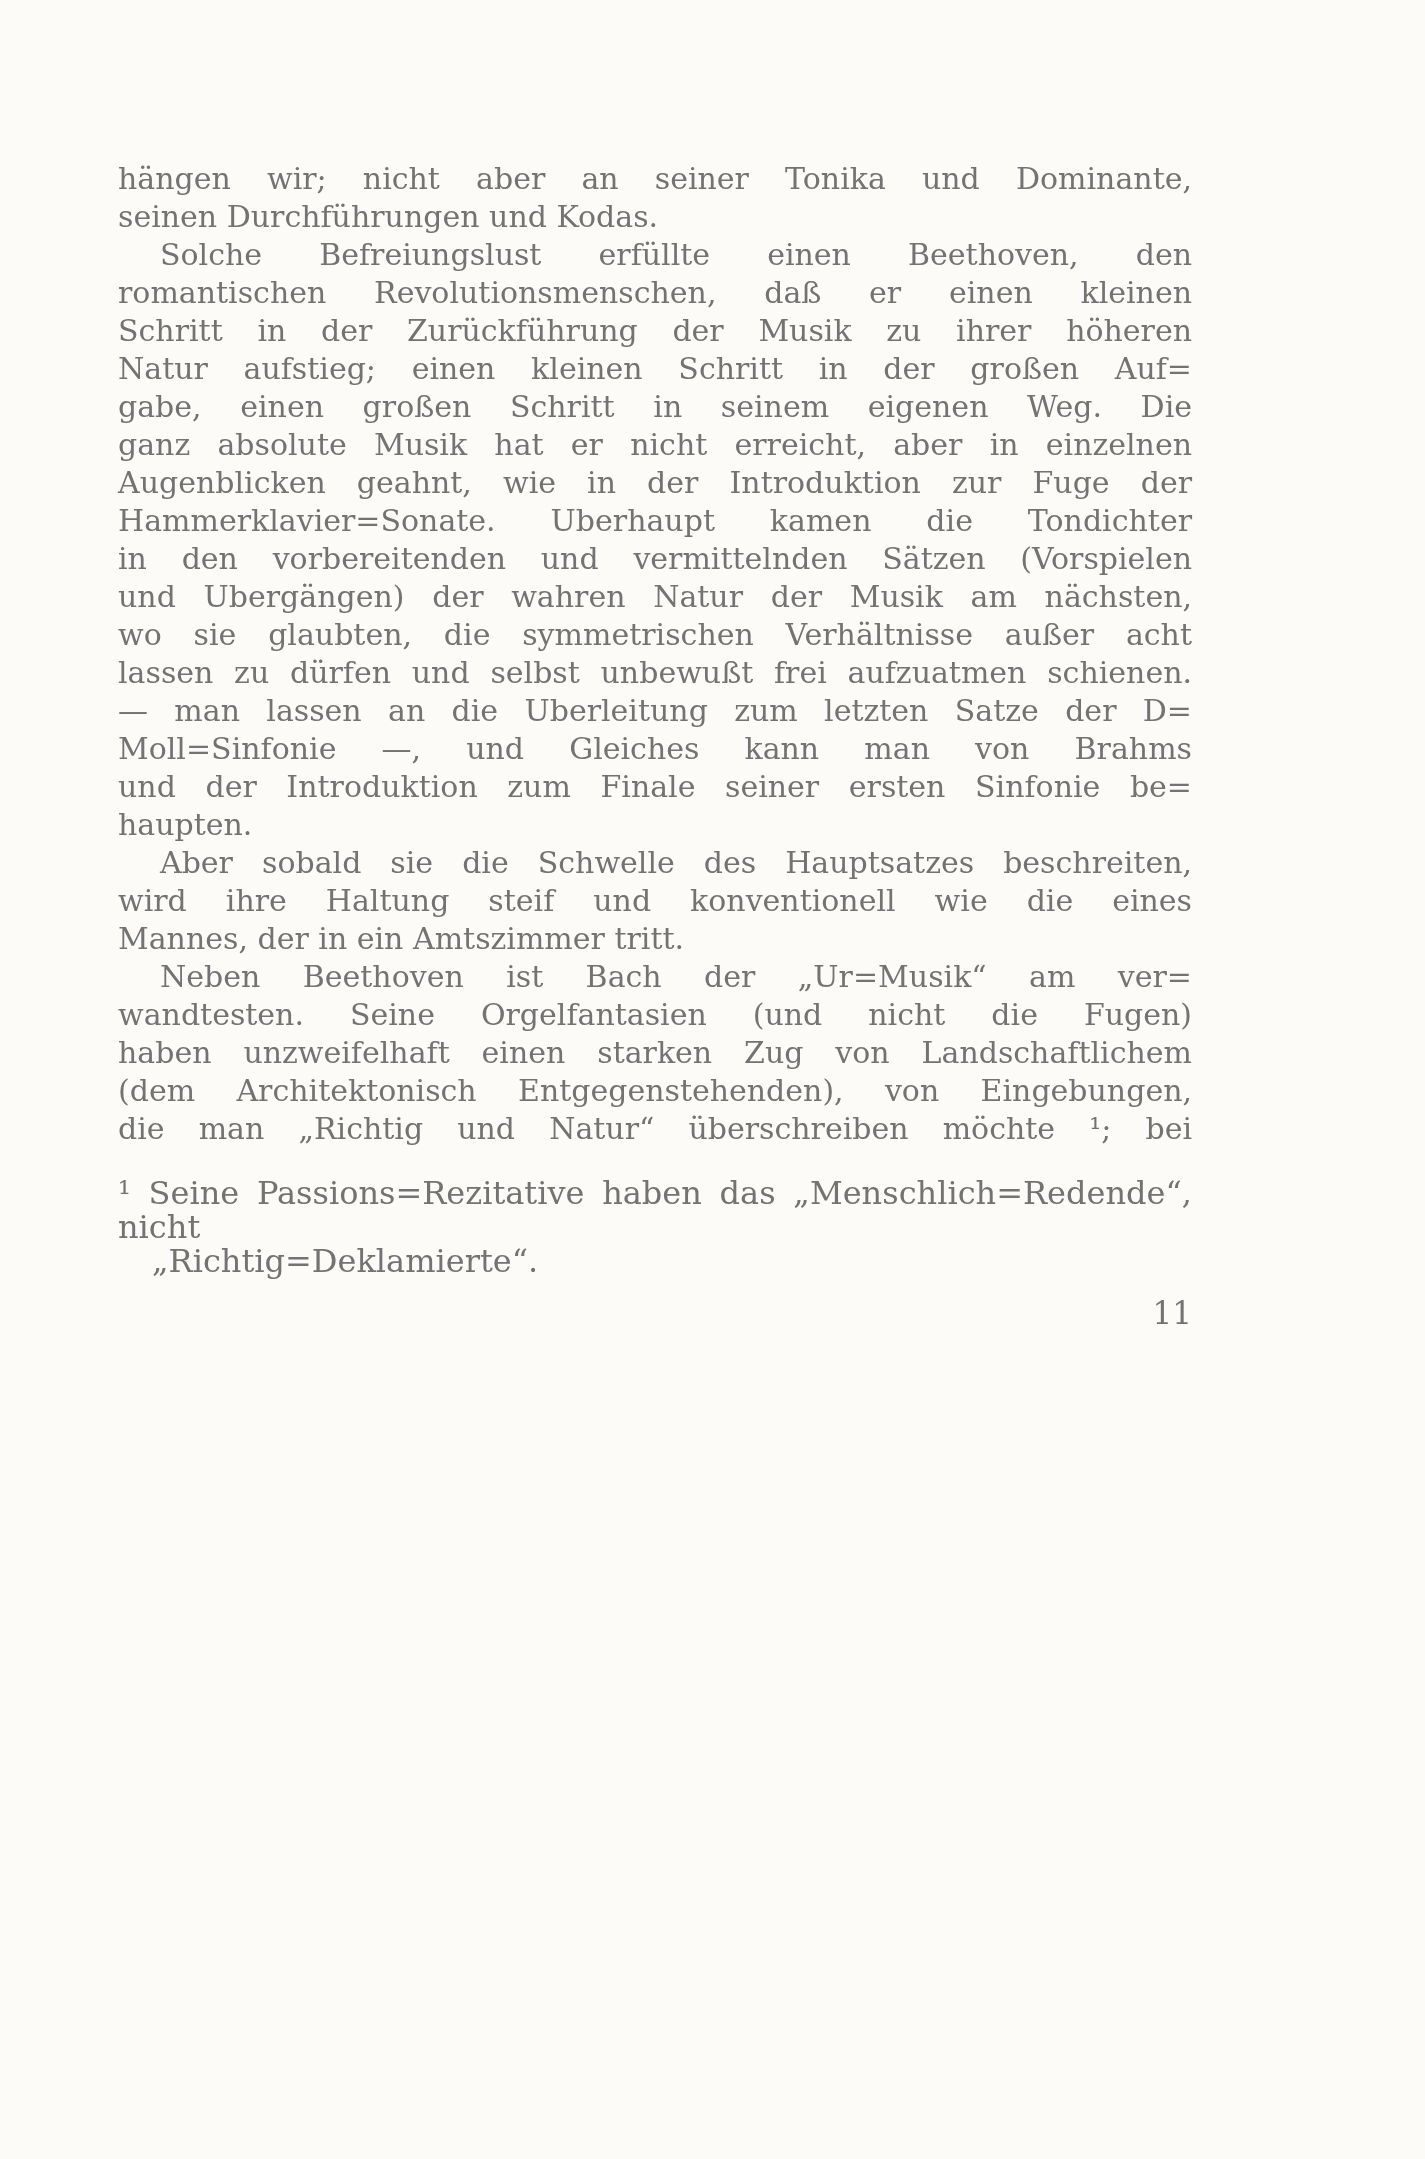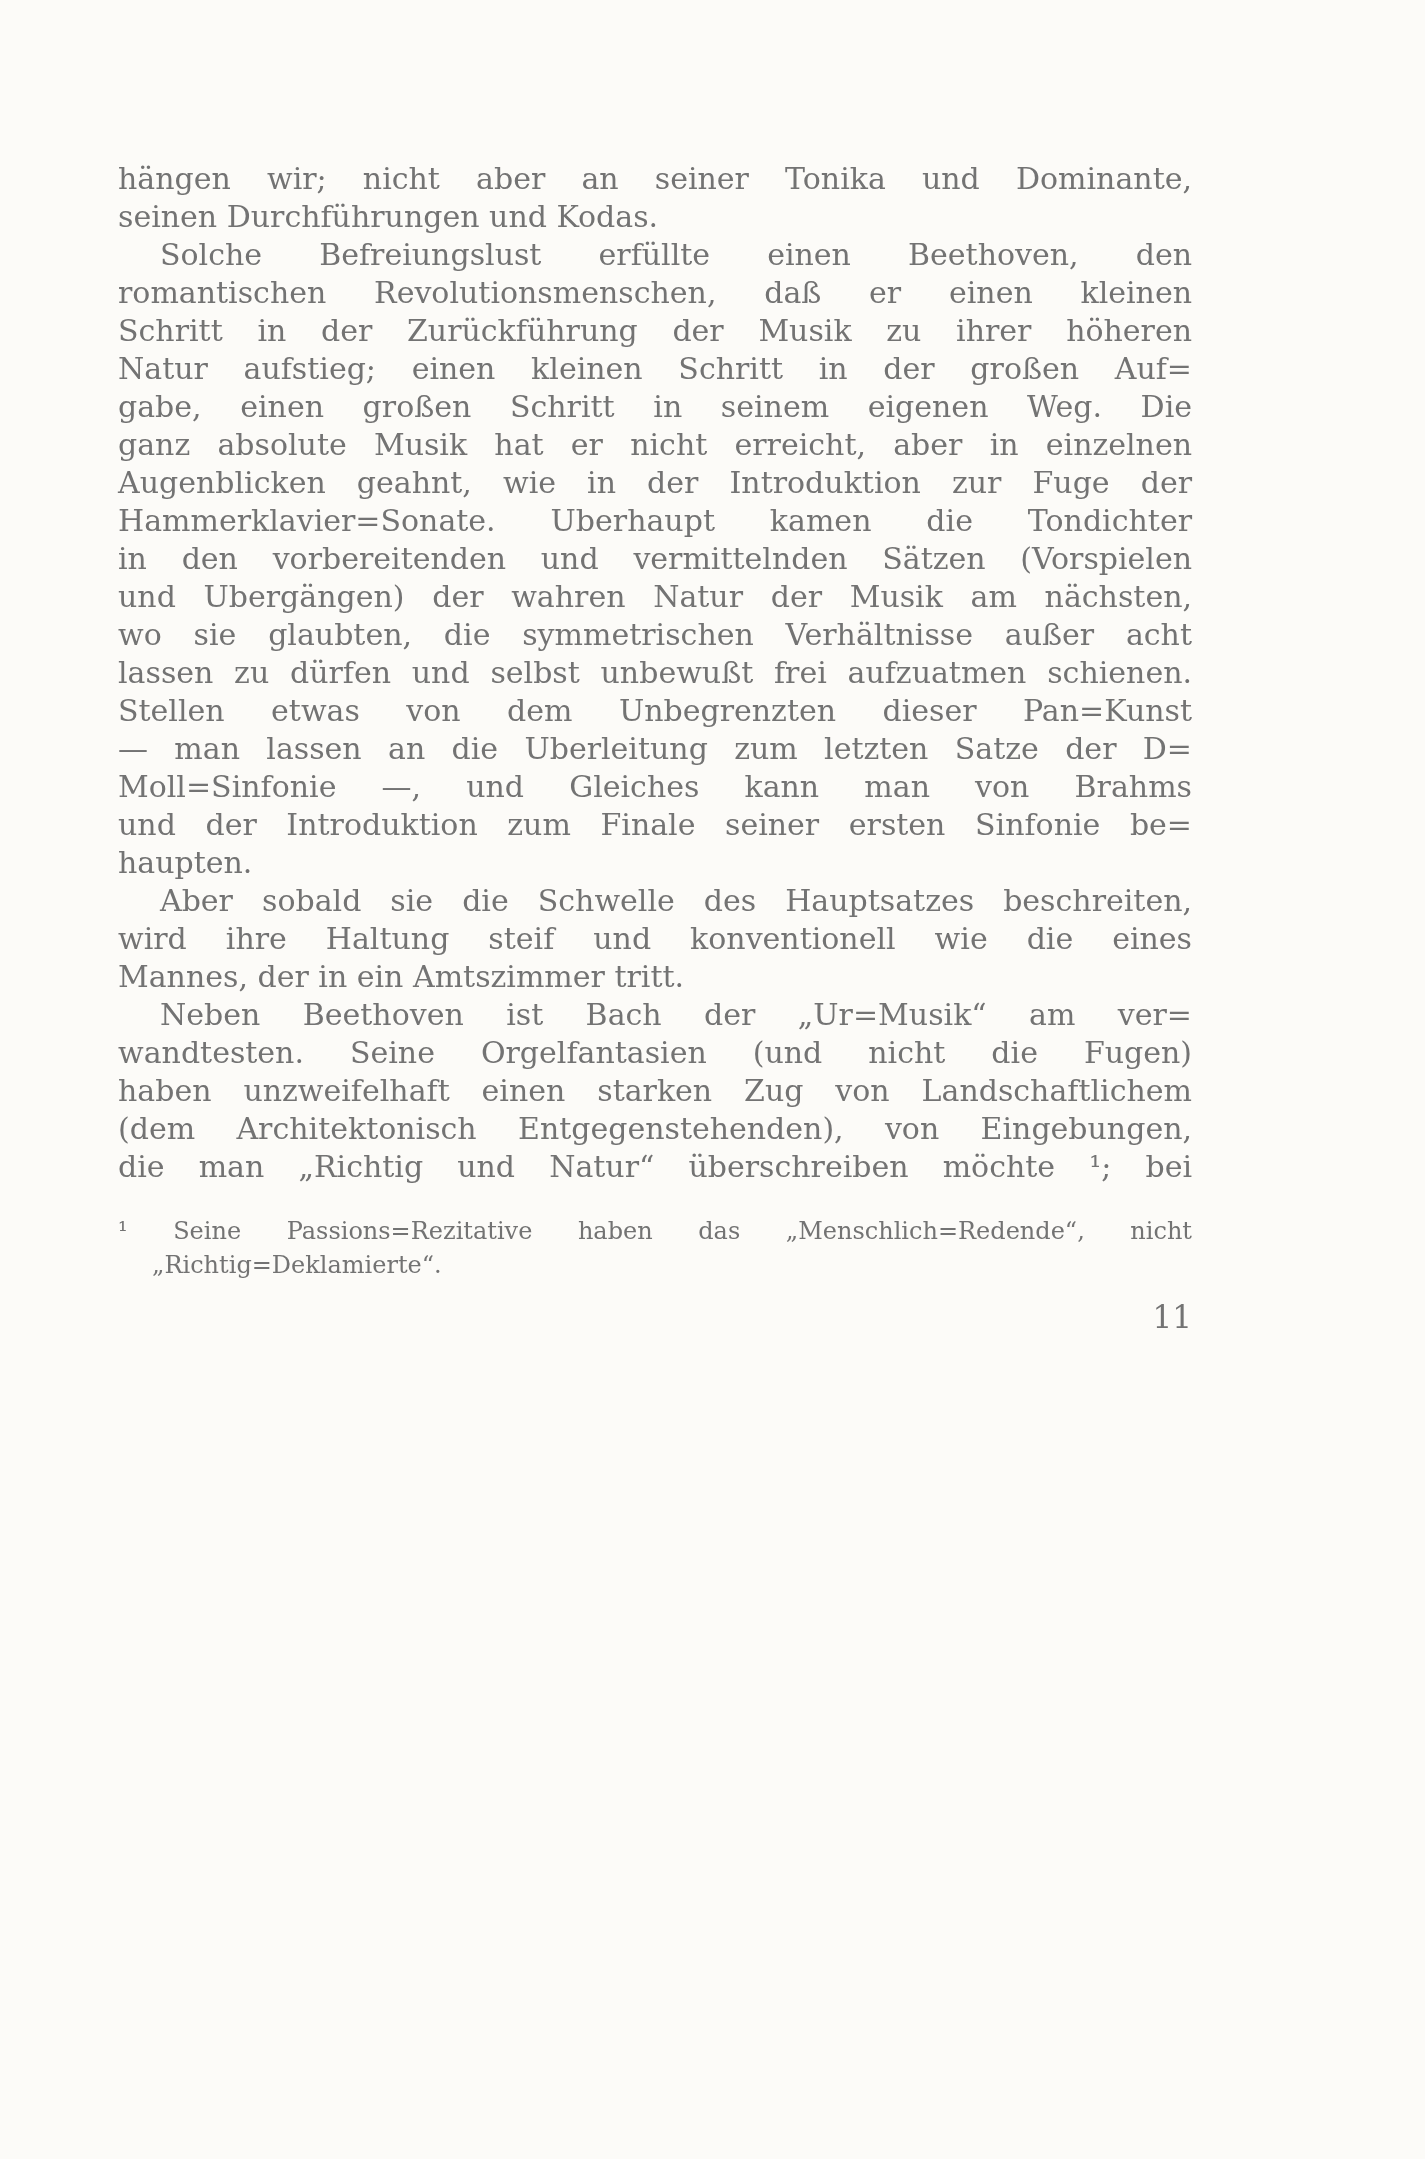--- a/index.html
+++ b/index.html
@@ -37,21 +37,21 @@
   .line.indent {
     text-indent: 42px;
   }
   .line.end {
     text-align-last: left;
   }
   .footnote {
     margin-top: 28px;
   }
   .fn-line {
-    font-size: 24px;
+    font-size: 32px;
     line-height: 34px;
     text-align: justify;
     text-align-last: justify;
   }
   .fn-line.end {
     text-align-last: left;
     padding-left: 34px;
   }
   .page-number {
     margin-top: 16px;
@@ -77,21 +77,20 @@
       <div class="line">Schritt in der Zurückführung der Musik zu ihrer höheren</div>
       <div class="line">Natur aufstieg; einen kleinen Schritt in der großen Auf=</div>
       <div class="line">gabe, einen großen Schritt in seinem eigenen Weg. Die</div>
       <div class="line">ganz absolute Musik hat er nicht erreicht, aber in einzelnen</div>
       <div class="line">Augenblicken geahnt, wie in der Introduktion zur Fuge der</div>
       <div class="line">Hammerklavier=Sonate. Uberhaupt kamen die Tondichter</div>
       <div class="line">in den vorbereitenden und vermittelnden Sätzen (Vorspielen</div>
       <div class="line">und Ubergängen) der wahren Natur der Musik am nächsten,</div>
       <div class="line">wo sie glaubten, die symmetrischen Verhältnisse außer acht</div>
       <div class="line">lassen zu dürfen und selbst unbewußt frei aufzuatmen schienen.</div>
-      <div class="line">Stellen etwas von dem Unbegrenzten dieser Pan=Kunst</div>
       <div class="line">— man lassen an die Uberleitung zum letzten Satze der D=</div>
       <div class="line">Moll=Sinfonie —, und Gleiches kann man von Brahms</div>
       <div class="line">und der Introduktion zum Finale seiner ersten Sinfonie be=</div>
       <div class="line end">haupten.</div>
     </div>
 
     <div class="para">
       <div class="line indent">Aber sobald sie die Schwelle des Hauptsatzes beschreiten,</div>
       <div class="line">wird ihre Haltung steif und konventionell wie die eines</div>
       <div class="line end">Mannes, der in ein Amtszimmer tritt.</div>

